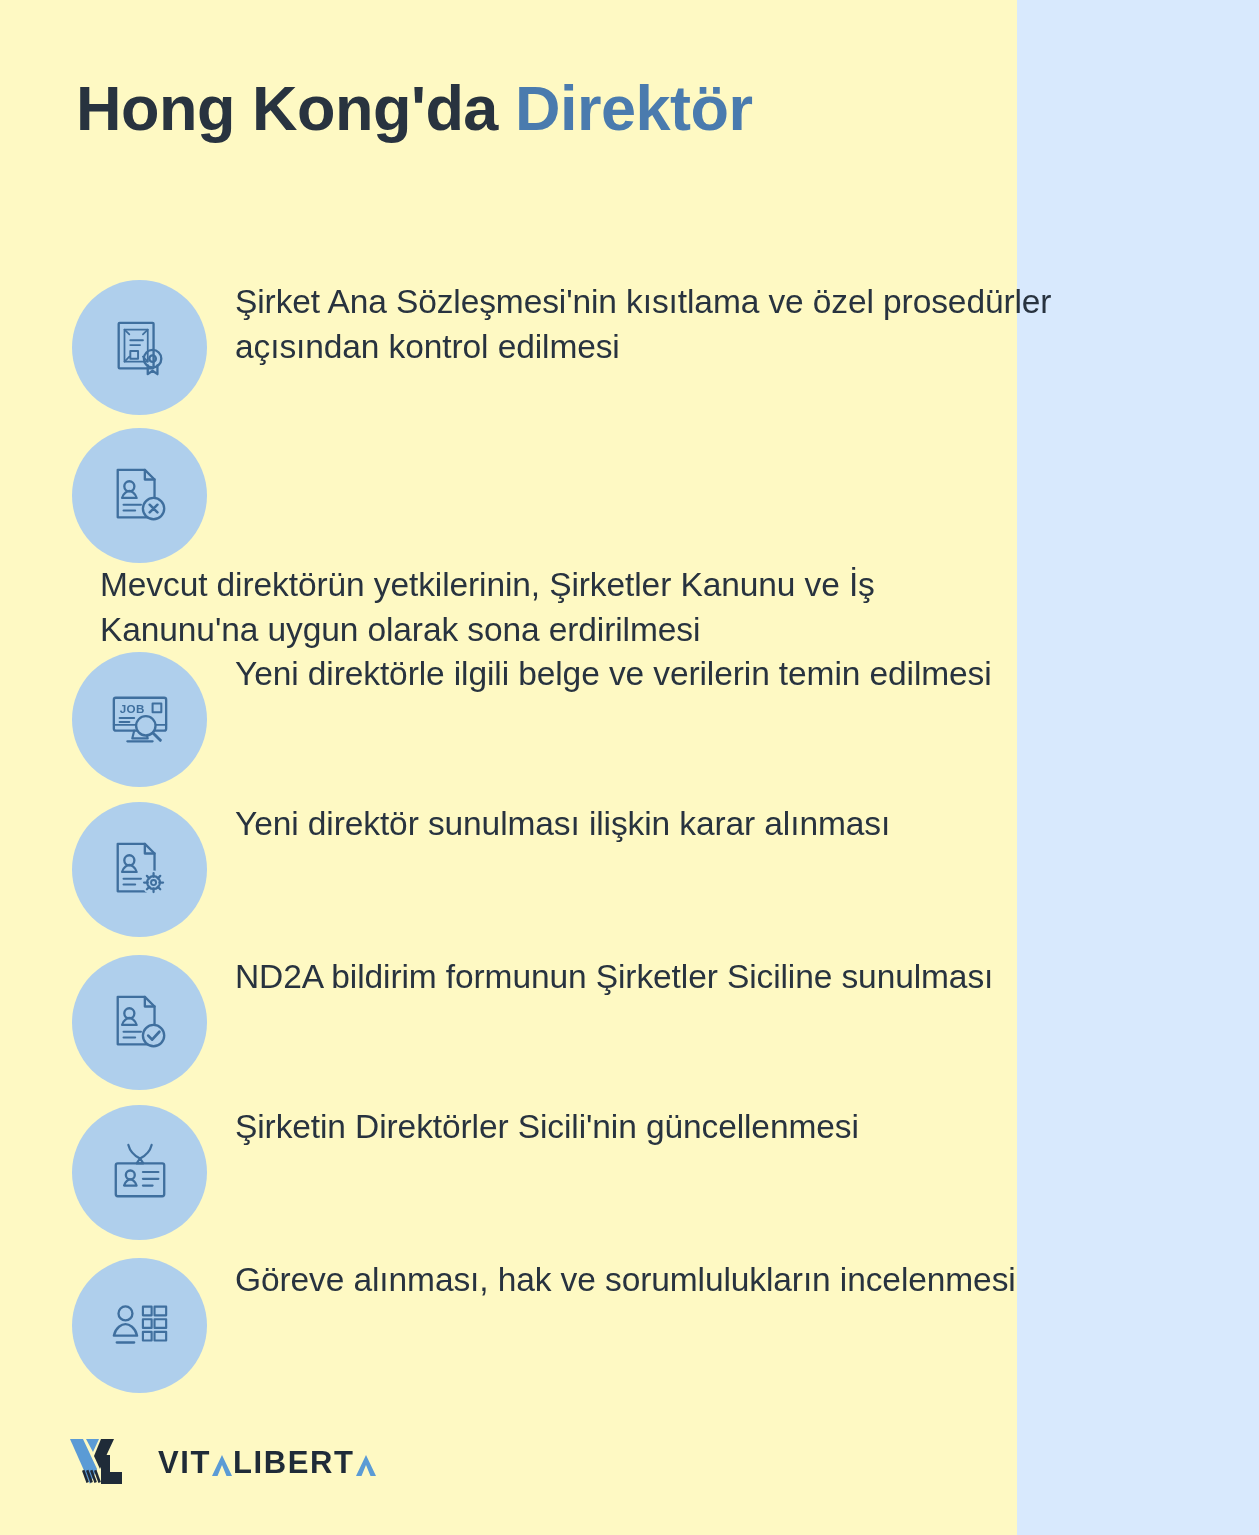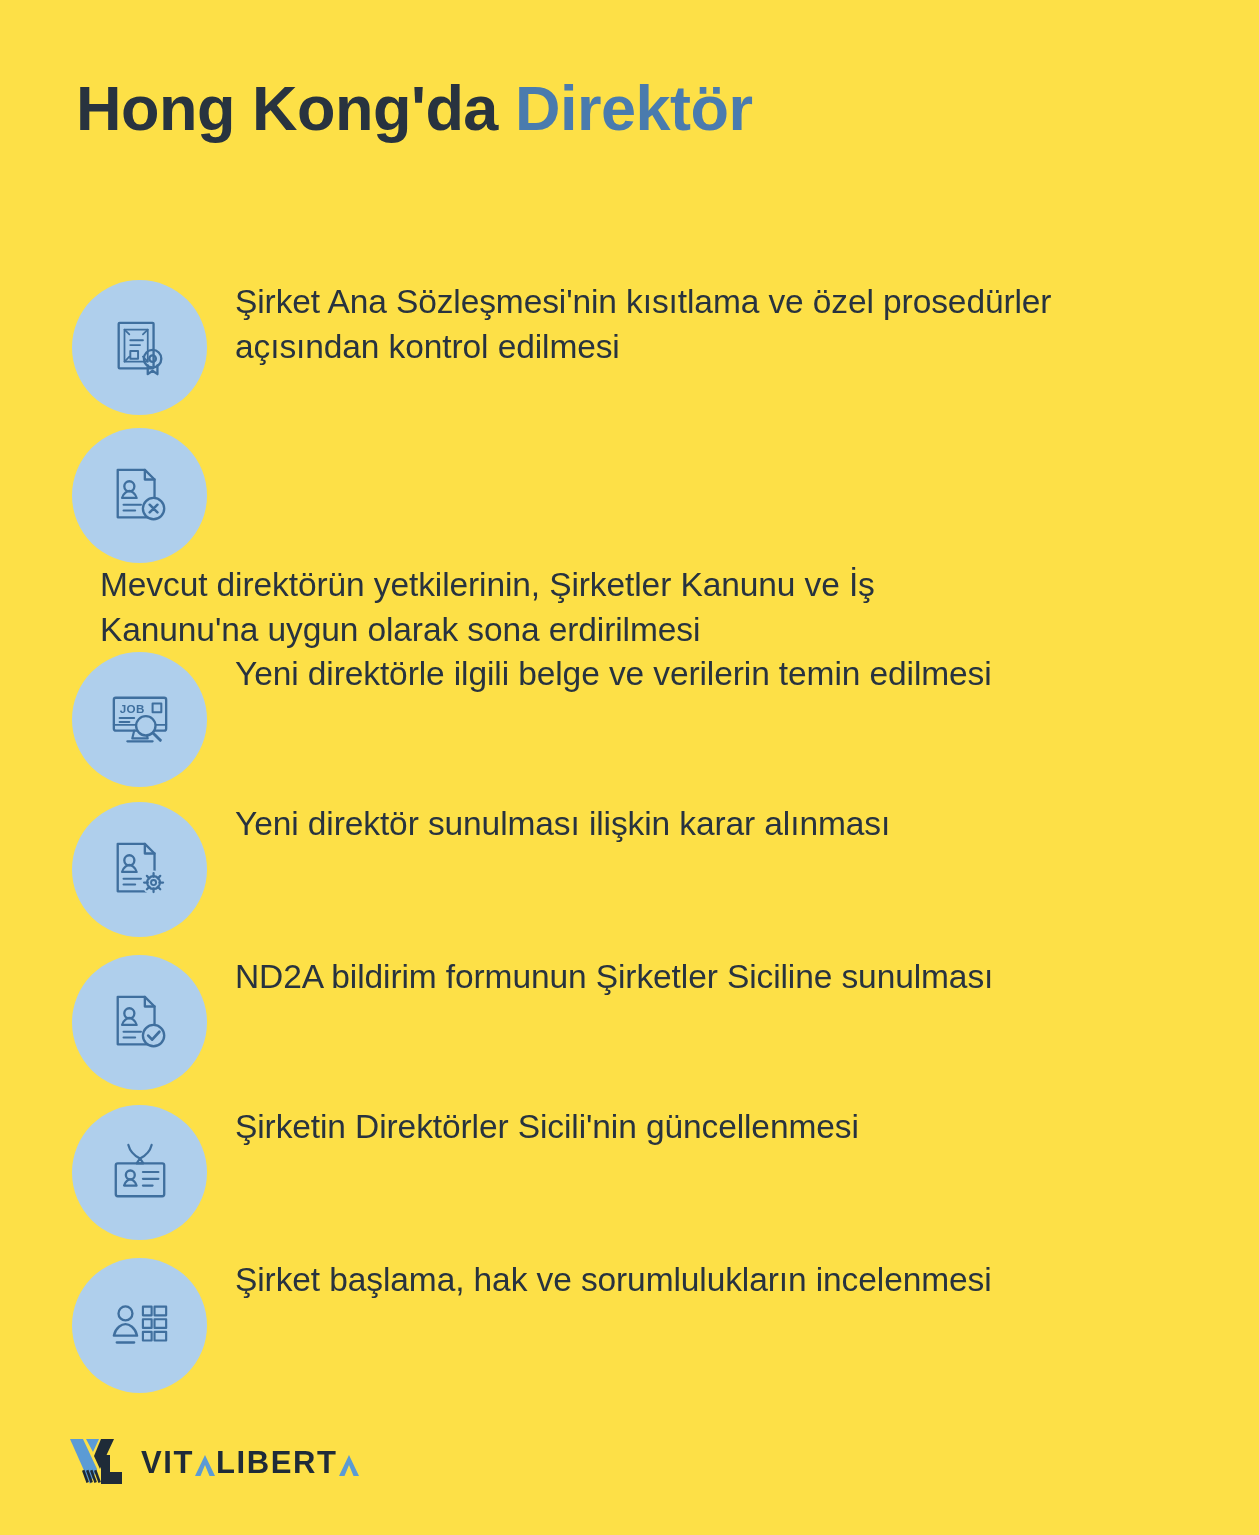--- a/index.html
+++ b/index.html
@@ -4,22 +4,22 @@
 <style>
   * { margin:0; padding:0; box-sizing:border-box; }
   html, body {
     width:1259px; height:1535px;
     background:#d8e9fd;
     font-family:"Liberation Sans", sans-serif;
     overflow:hidden;
   }
   .page {
     position:relative;
-    width:1259px; height:1535px;
-    background:#fde047;
+    width:1017px; height:1535px;
+    background:#fef9c3;
   }
 
   
   .title-block {
     position:absolute;
     left:76px; top:72px;
     width:1080px;
   }
   .title-line {
     font-size:63px;
@@ -73,21 +73,21 @@
   .step.s5 { min-height:142px; margin-bottom:8px; }
   .step.s6 { min-height:128px; margin-bottom:18px; }
   .step.s7 { min-height:142px; margin-bottom:0; }
 
   
   .logo {
     position:absolute;
     left:68px; bottom:48px;
     display:flex;
     align-items:center;
-    gap:11px;
+    gap:28px;
   }
   .logo-mark { width:62px; height:50px; display:block; }
   .logo-text {
     font-size:31px;
     font-weight:700;
     letter-spacing:1.6px;
     color:#1f2b38;
     line-height:1;
     display:flex;
     align-items:center;
@@ -227,21 +227,21 @@
           <path d="M5 42 c1.8 -8.6 8.4 -12 12 -12 c3.6 0 10.2 3.4 12 12 z"></path>
           <line x1="8" y1="49" x2="26" y2="49" stroke-width="2.4"></line>
           <rect x="35" y="12" width="9" height="9" stroke-width="2.2"></rect>
           <rect x="47" y="12" width="12" height="9" stroke-width="2.2"></rect>
           <rect x="35" y="25" width="9" height="9" stroke-width="2.2"></rect>
           <rect x="47" y="25" width="12" height="9" stroke-width="2.2"></rect>
           <rect x="35" y="38" width="9" height="9" stroke-width="2.2"></rect>
           <rect x="47" y="38" width="12" height="9" stroke-width="2.2"></rect>
         </svg>
       </div>
-      <div class="step-text">Şirket başlama, hak ve sorumlulukların incelenmesi</div>
+      <div class="step-text">Göreve alınması, hak ve sorumlulukların incelenmesi</div>
     </div>
 
   </div>
 
   <div class="logo">
     <svg class="logo-mark" viewBox="0 0 62 50">
       <path d="M2 2 h13 l14 30 l-7 15 z" fill="#5b9bd5"></path>
       <path d="M18 2 h13 l-6 13 z" fill="#5b9bd5"></path>
       <path d="M33 2 h13 l-14 30 l-6 -13 z" fill="#1f2b38"></path>
       <path d="M33 18 l9 0 l0 17 l12 0 l0 12 l-21 0 z" fill="#1f2b38"></path>

